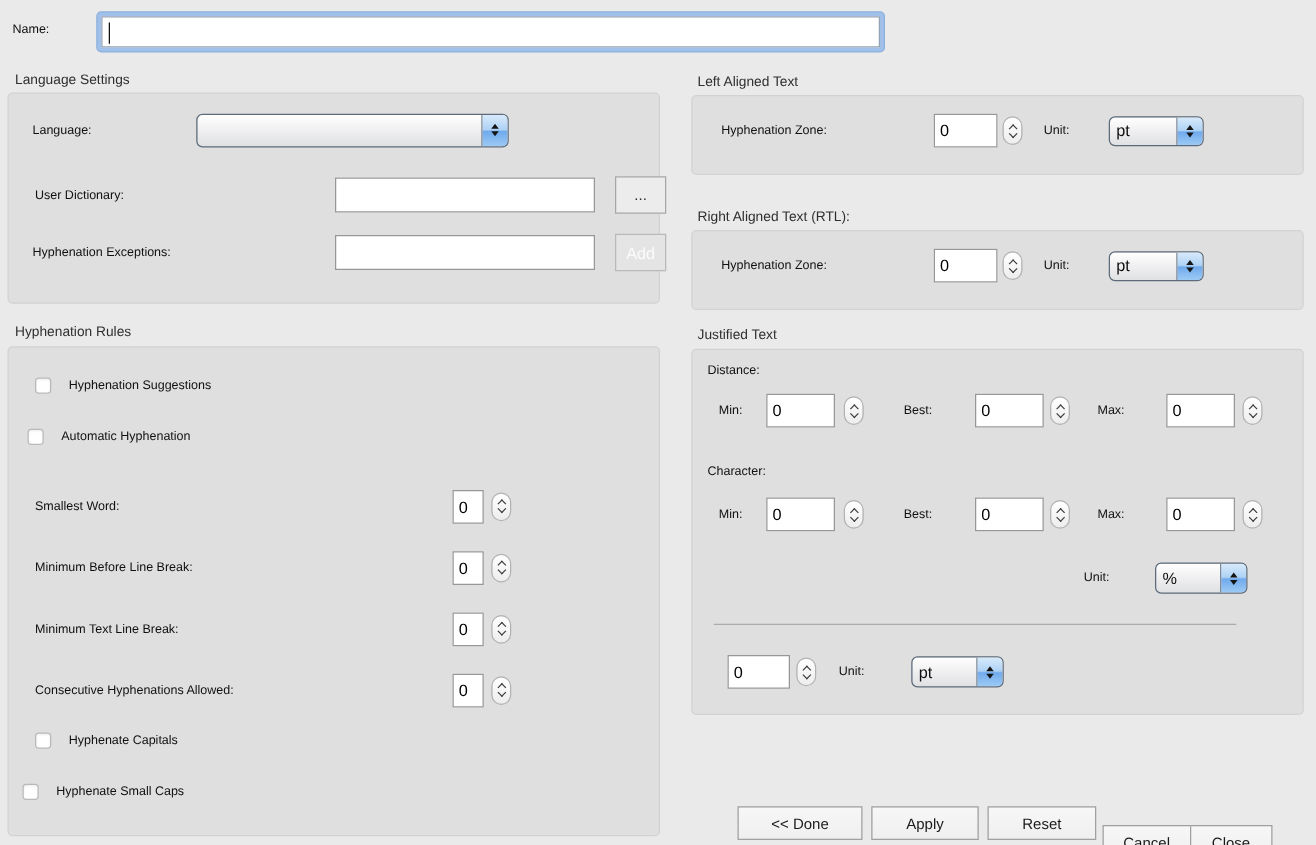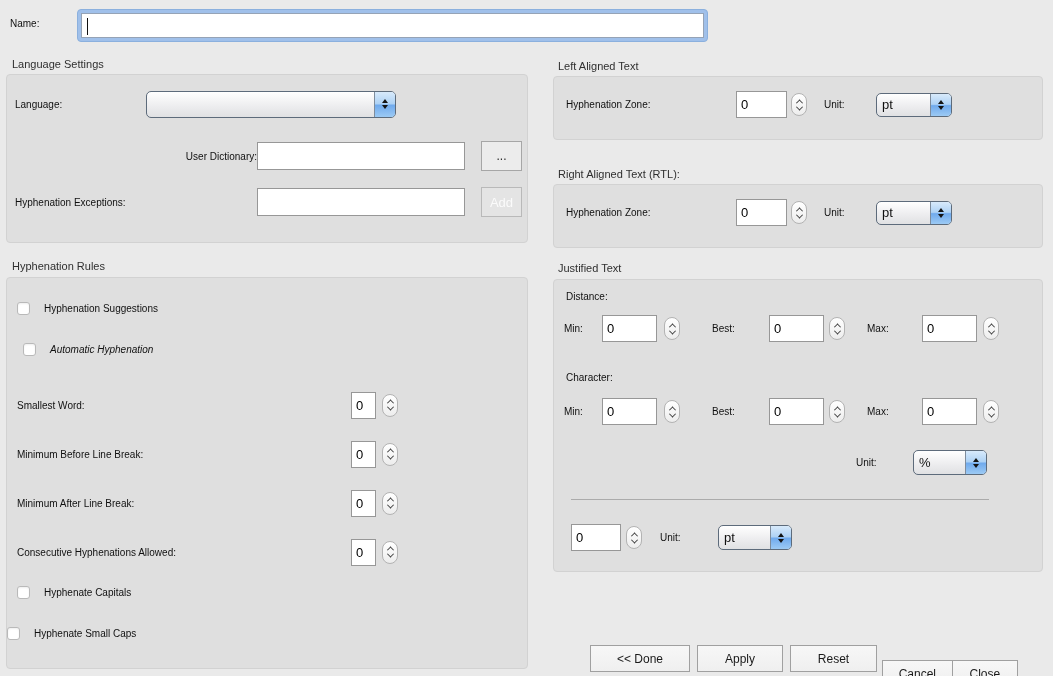--- a/index.html
+++ b/index.html
@@ -16,21 +16,21 @@
     background:#dfdfdf;
     border:1px solid #d2d2d2;
     border-radius:4px;
   }
   .group-title {
     position:absolute;
     font-size:11px;
     color:#2f2f2f;
   }
   .lbl { font-size:10px; color:#101010; white-space:nowrap; }
-  .row { position:absolute; display:flex; align-items:center; }
+  .row { position:absolute; display:flex; align-items:center;margin-left:11px; }
   .txt {
     background:#fff;
     border:1px solid #979797;
     font-size:13px;
     padding:0 4px;
     height:28px;
   }
   .num {
     background:#fff;
     border:1px solid #979797;
@@ -136,40 +136,40 @@
     <div class="popup" style="width:250px;height:27px;">
       <div class="val"></div>
       <div class="cap">
           <div class="tri up"></div>
           <div class="tri dn"></div>
         </div>
     </div>
   </div>
 
   <div class="row" style="left:10px;top:66px;height:30px;">
-    <div class="lbl" style="width:240px;text-align:right;">User Dictionary:</div>
+    <div class="lbl" style="width:240px;">User Dictionary:</div>
     <input class="txt" style="width: 208px;" value="">
     <div class="mini-btn" style="margin-left:16px;">...</div>
   </div>
 
   <div class="row" style="left:8px;top:112px;height:30px;">
     <div class="lbl" style="width:242px;">Hyphenation Exceptions:</div>
     <input class="txt" style="width: 208px;" value="">
     <div class="mini-btn disabled" style="margin-left:16px;">Add</div>
   </div>
 </div>
 
 <div class="group-title" style="left:12px;top:260px;">Hyphenation Rules</div>
 <div class="panel" style="left:6px;top:277px;width:522px;height:392px;">
 
   <div class="row" style="left:10px;top:22px;height:16px;">
     <div class="cb"></div>
     <div class="lbl gap14">Hyphenation Suggestions</div>
   </div>
-  <div class="row" style="left:16px;top:63px;height:16px;font-style:italic;">
+  <div class="row" style="left:4px;top:63px;height:16px;">
     <div class="cb"></div>
     <div class="lbl gap14">Automatic Hyphenation</div>
   </div>
 
   <div class="row" style="left:10px;top:113px;height:28px;">
     <div class="lbl" style="width:334px;">Smallest Word:</div>
     <input class="num w25" value="0" style="">
     <div class="stepper" style="margin-left:6px;">
         <div class="chev up"></div>
         <div class="chev dn"></div>
@@ -177,21 +177,21 @@
   </div>
   <div class="row" style="left:10px;top:162px;height:28px;">
     <div class="lbl" style="width:334px;">Minimum Before Line Break:</div>
     <input class="num w25" value="0" style="">
     <div class="stepper" style="margin-left:6px;">
         <div class="chev up"></div>
         <div class="chev dn"></div>
       </div>
   </div>
   <div class="row" style="left:10px;top:211px;height:28px;">
-    <div class="lbl" style="width:334px;">Minimum After Line Break:</div>
+    <div class="lbl" style="width:334px;">Minimum Text Line Break:</div>
     <input class="num w25" value="0" style="">
     <div class="stepper" style="margin-left:6px;">
         <div class="chev up"></div>
         <div class="chev dn"></div>
       </div>
   </div>
   <div class="row" style="left:10px;top:260px;height:28px;">
     <div class="lbl" style="width:334px;">Consecutive Hyphenations Allowed:</div>
     <input class="num w25" value="0" style="">
     <div class="stepper" style="margin-left:6px;">

